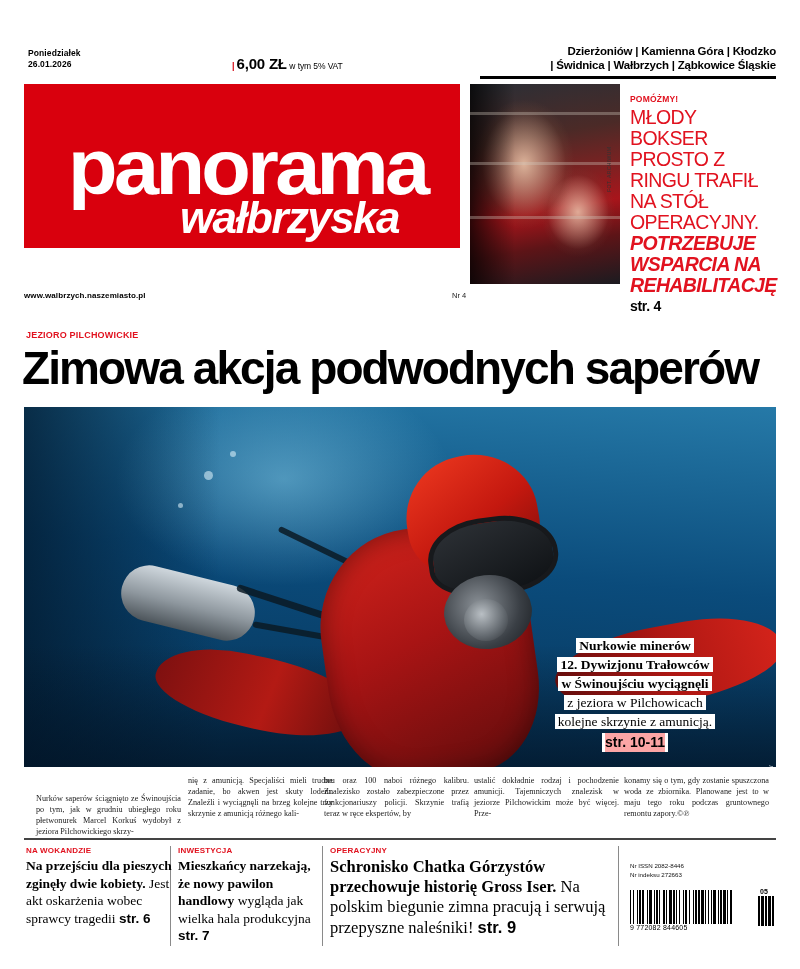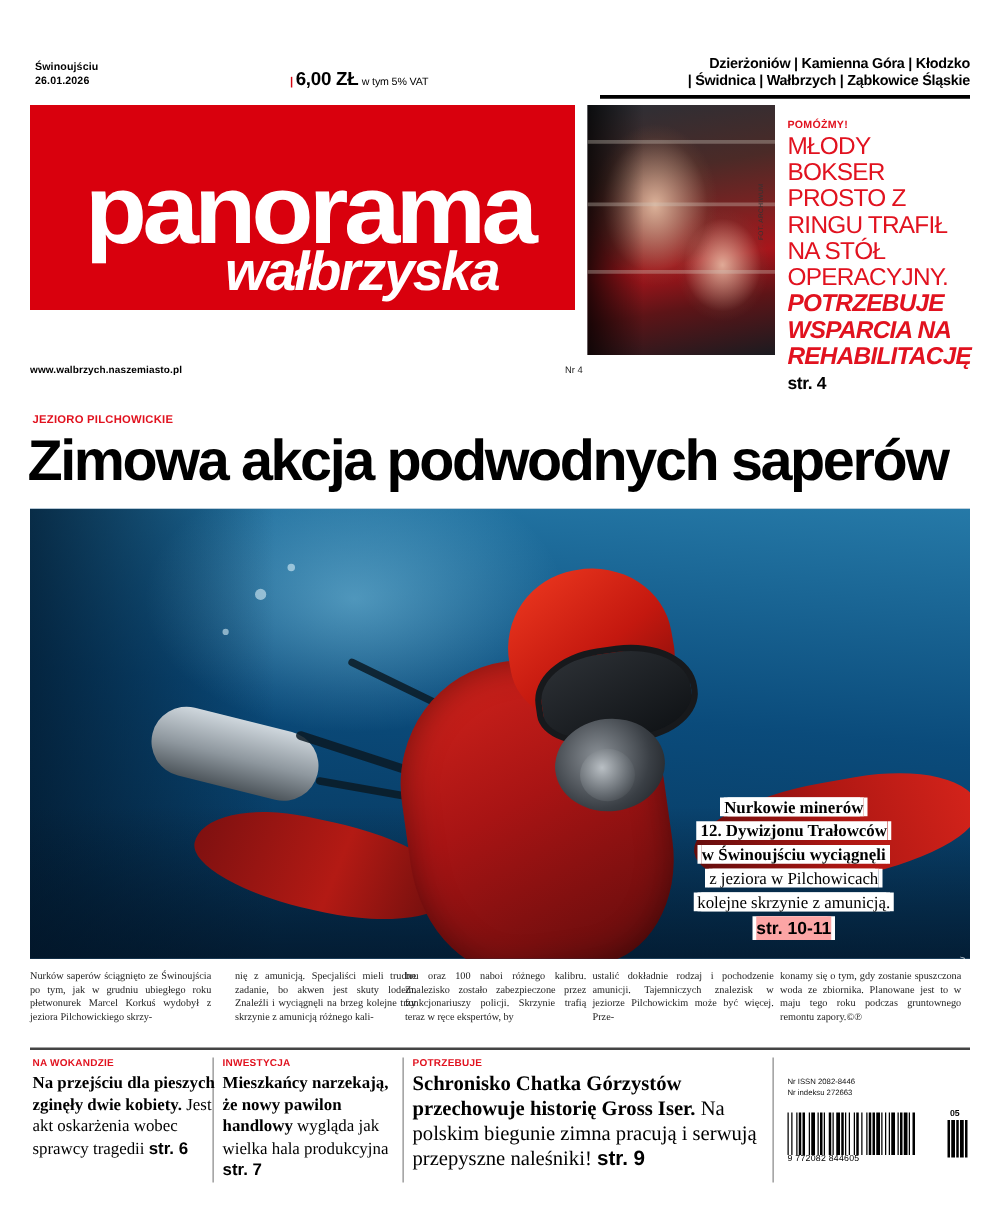--- a/index.html
+++ b/index.html
@@ -370,21 +370,21 @@
   .bcol {
     position: absolute;
     top: 0;
     width: 145px;
     font-family: "Liberation Serif", serif;
     font-size: 8.2px;
     line-height: 11px;
     text-align: justify;
     color: #1b1b1b;
   }
-  .bcol.c1 { left: 0px; }
+  .bcol.c1 { left: 12px; margin-top: 18px; }
   .bcol.c2 { left: 164px; }
   .bcol.c3 { left: 300px; }
   .bcol.c4 { left: 450px; }
   .bcol.c5 { left: 600px; }
 
   .hr-bottom {
     position: absolute;
     left: 24px; top: 838px;
     width: 752px; height: 0;
     border-top: 2.5px solid #444;
@@ -466,21 +466,21 @@
     font-weight: bold;
   }
 </style>
 </head>
 <body>
 
 <div class="page">
 
   <div class="topbar">
     <div class="dateblock">
-      <div>Świnoujściu</div>
+      <div>Poniedziałek</div>
       <div>26.01.2026</div>
     </div>
     <div class="price">
       <span class="bar">|</span><span class="amt">6,00 ZŁ</span>
       <span class="vat">w tym 5% VAT</span>
     </div>
     <div class="cities">
       <div>Dzierżoniów | Kamienna Góra | Kłodzko</div>
       <div>| Świdnica | Wałbrzych | Ząbkowice Śląskie</div>
     </div>
@@ -578,21 +578,21 @@
   <div class="bt bt2">
     <div class="kick">INWESTYCJA</div>
     <div class="txt">
       <span class="b">Mieszkańcy narzekają, że nowy pawilon handlowy</span>
       <span>wygląda jak wielka hala produkcyjna</span>
       <span class="pg">str. 7</span>
     </div>
   </div>
 
   <div class="bt bt3">
-    <div class="kick">POTRZEBUJE</div>
+    <div class="kick">OPERACYJNY</div>
     <div class="txt">
       <span class="b">Schronisko Chatka Górzystów przechowuje historię Gross Iser.</span>
       <span>Na polskim biegunie zimna pracują i serwują przepyszne naleśniki!</span>
       <span class="pg">str. 9</span>
     </div>
   </div>
 
   <div class="issn">
     <div>Nr ISSN 2082-8446</div>
     <div>Nr indeksu 272663</div>

